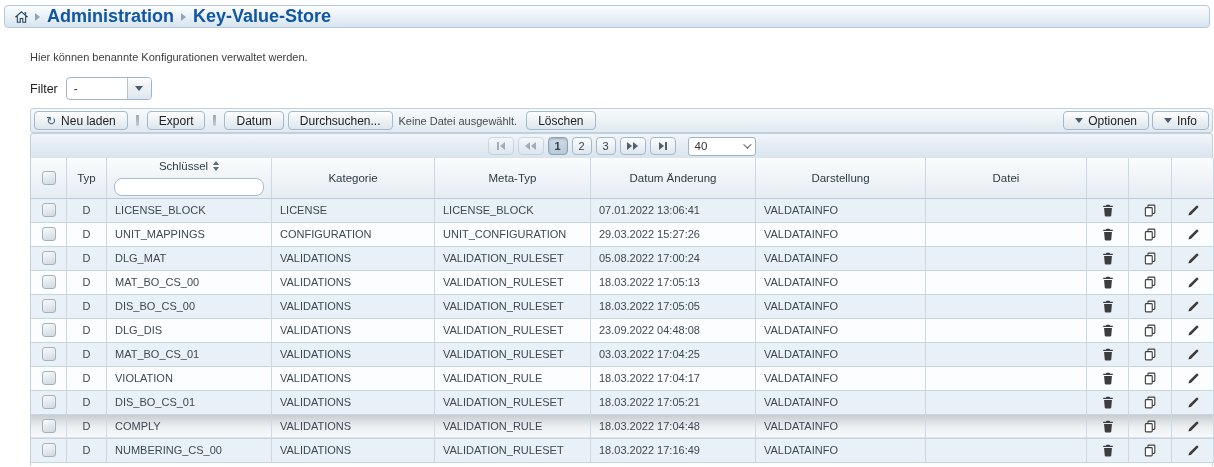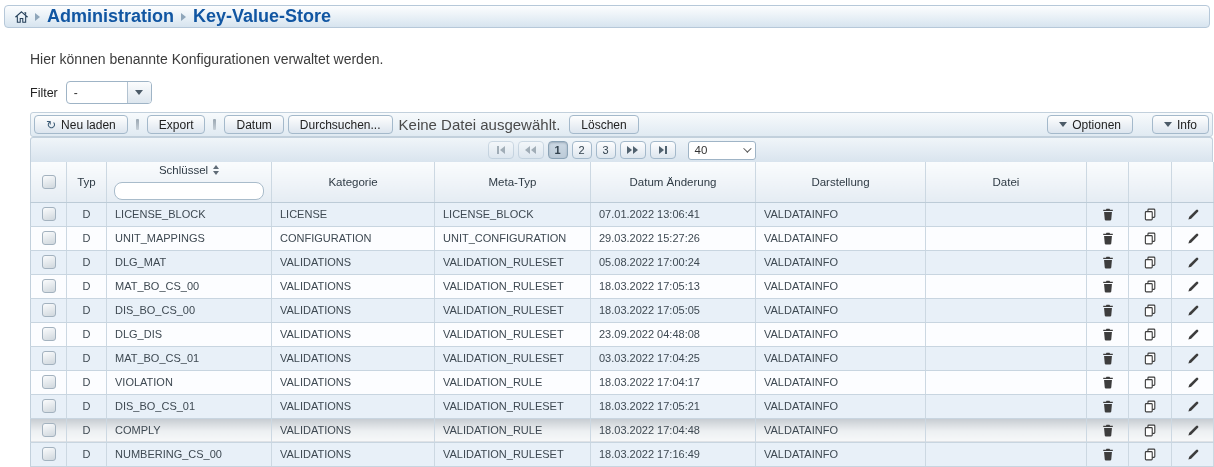--- a/index.html
+++ b/index.html
@@ -9,43 +9,43 @@
   
   .breadcrumb { margin:5px 4px 0 4px; height:23px; border:1px solid #b6c8d9; border-radius:4px;
     background:linear-gradient(180deg,#fcfdfe,#e2ecf4 70%,#d7e4ef);
     display:flex; align-items:center; padding:0 10px; gap:7px; }
   .bc-item { font-size:18px; font-weight:bold; color:#1156a2; text-decoration:none; cursor:pointer; }
   .bc-sep { width:0; height:0; border-top:4px solid transparent; border-bottom:4px solid transparent;
     border-left:5px solid #8fa6ba; display:inline-block; }
   .home-icon svg { display:block; }
 
   
-  .hint { margin:23px 12px 0 30px; font-size:14px; color:#3c3c3c; }
+  .hint { margin:23px 12px 0 30px; font-size:11px; color:#3c3c3c; }
   .filter-row { margin:14px 0 0 30px; display:flex; align-items:center; gap:8px; height:23px; }
   .filter-label { font-size:12.5px; color:#222; }
   .dropdown { width:86px; height:23px; border:1px solid #9fb4c6; border-radius:4px; background:#fff;
     display:flex; align-items:center; overflow:hidden; cursor:pointer; }
   .dropdown .val { flex:1; font-size:12px; color:#333; padding-left:7px; }
   .dd-btn { width:24px; height:100%; border-left:1px solid #b3c3d1;
     background:linear-gradient(180deg,#fbfcfd,#dde6ee); display:flex; align-items:center; justify-content:center; }
   .tri-down { width:0; height:0; border-left:4px solid transparent; border-right:4px solid transparent;
     border-top:5px solid #4c5b68; }
 
   
   .toolbar { margin:8px 0 0 30px; width:1183px; height:25px; border:1px solid #c2d0dc; border-radius:3px;
     background:linear-gradient(180deg,#f7fafc,#e0eaf2); display:flex; align-items:center; padding:0 3px; }
   .tb-left { display:flex; align-items:center; gap:5px; flex:1; }
-  .tb-right { display:flex; align-items:center; gap:19px; }
+  .tb-right { display:flex; align-items:center; gap:3px; }
   .btn { height:19px; border:1px solid #a4b9cb; border-radius:4px; cursor:pointer;
     background:linear-gradient(180deg,#fefefe,#dce5ee); font-size:12px; color:#222;
     display:inline-flex; align-items:center; gap:5px; padding:0 11px; white-space:nowrap;
     font-family:"Liberation Sans","DejaVu Sans",sans-serif; }
   .reload-glyph { font-size:12px; color:#3b5b75; line-height:1; }
   .tb-sep { width:3px; height:11px; background:linear-gradient(180deg,#9aa7b2,#c6cfd7); border-radius:1px; margin:0 3px; }
-  .file-text { font-size:15px; color:#4a4a4a; margin:0 4px 0 1px; }
+  .file-text { font-size:11px; color:#4a4a4a; margin:0 4px 0 1px; }
 
   
   .table-block { margin-left:30px; width:1183px; }
   .paginator { height:25px; border:1px solid #c2d0dc; border-bottom:none; border-radius:3px 3px 0 0;
     background:linear-gradient(180deg,#f0f5f9,#d9e4ee);
     display:flex; align-items:center; justify-content:center; gap:4px; }
   .pg-btn { height:18px; min-width:26px; border:1px solid #a4b9cb; border-radius:4px; cursor:pointer;
     background:linear-gradient(180deg,#fdfdfe,#dde6ee); display:inline-flex; align-items:center;
     justify-content:center; gap:1px; font-size:11px; color:#33424e; padding:0 5px; }
   .pg-btn.disabled { opacity:.45; cursor:default; }

